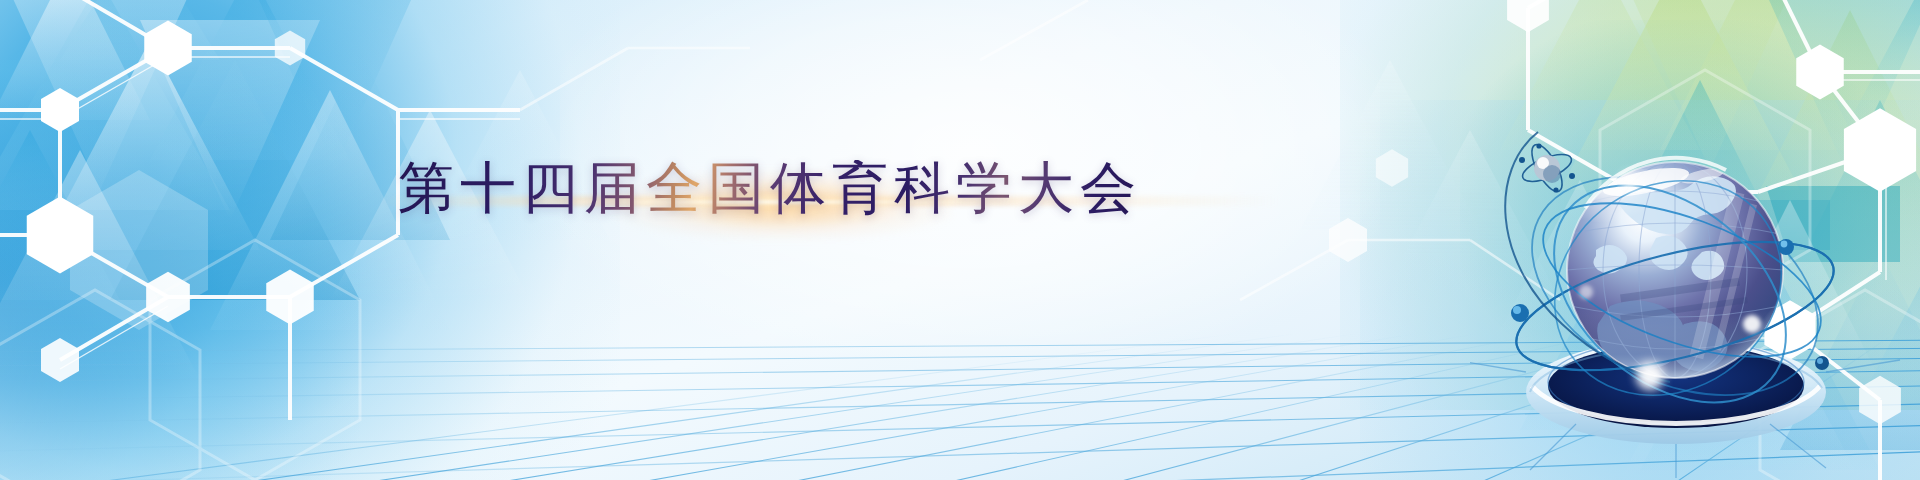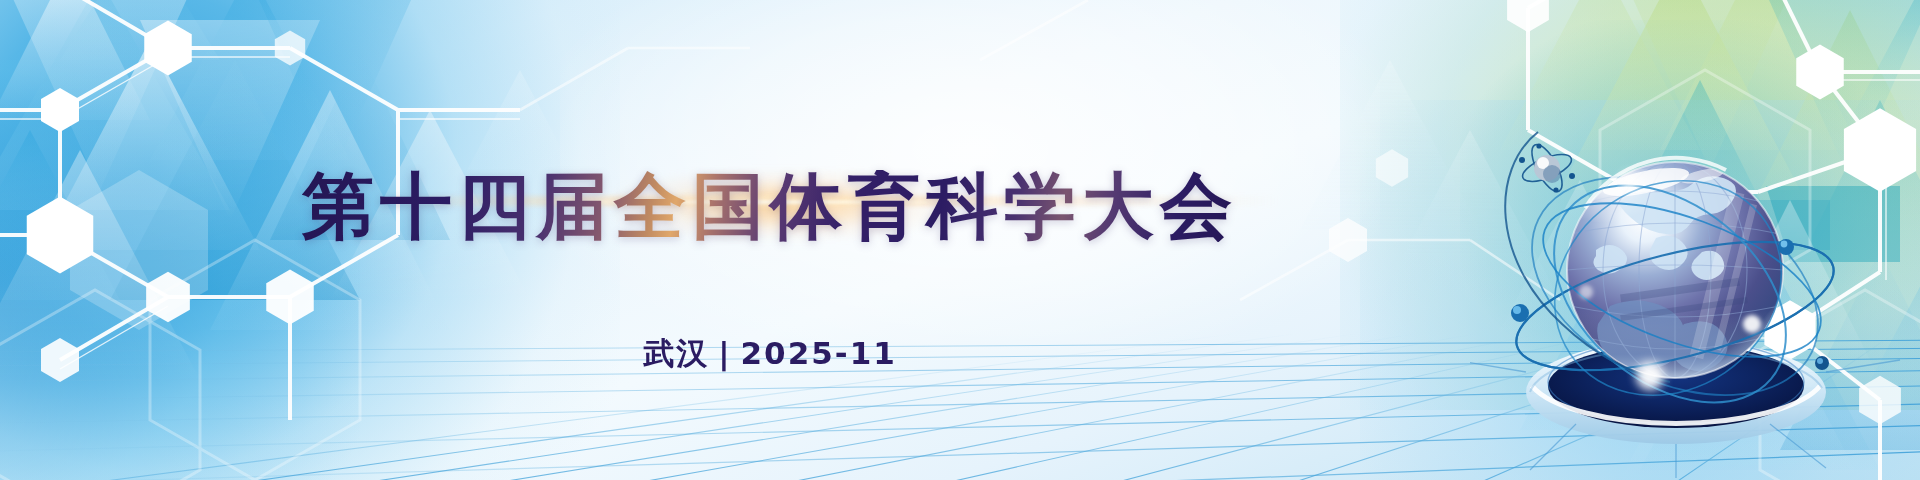--- a/index.html
+++ b/index.html
@@ -33,21 +33,21 @@
 
   
   .title-wrap{
     position:absolute;left:0;top:122px;width:1540px;
     text-align:center;
     z-index:30;
   }
   .title{
     display:inline-block;position:relative;
     font-family:"DejaVu Sans","Liberation Sans",sans-serif;
-    font-size:72px;line-height:1;font-weight:bold;
+    font-size:56px;line-height:1;font-weight:normal;
     letter-spacing:6px;
     color:#2c1c63;
     background-image:linear-gradient(100deg,
         #241654 0%, #2c1c63 16%,
         #4b3270 26%, #8a5c6e 33%,
         #c08a62 37.5%, #e0a76a 40%,
         #a9736c 44%, #5d3c73 50%,
         #342068 58%, #2c1c63 68%,
         #4a3270 76%, #7a5570 81%,
         #553a72 86%, #2c1c63 93%, #241654 100%);
@@ -370,25 +370,20 @@
   <div class="tint tint-center"></div>
 
   <div class="flare flare-core"></div>
   <div class="flare flare-streak"></div>
   <div class="flare flare-streak2"></div>
 
   <div class="title-wrap">
     <h1 class="title">第十四届全国体育科学大会</h1>
   </div>
 
-  <div class="subtitle-wrap">
-    <div class="subtitle">
-      <span>武汉</span><span class="sep">|</span><span>2025-11</span>
-    </div>
-  </div>
 
   <div class="globe-zone">
     <svg width="450" height="370" viewBox="0 0 450 370">
       <defs>
         <radialGradient id="baseTop" cx="50%" cy="40%" r="70%">
           <stop offset="0" stop-color="#13337f"></stop>
           <stop offset=".45" stop-color="#0d2461"></stop>
           <stop offset="1" stop-color="#050f38"></stop>
         </radialGradient>
         <linearGradient id="rimGrad" x1="0" y1="0" x2="0" y2="1">

